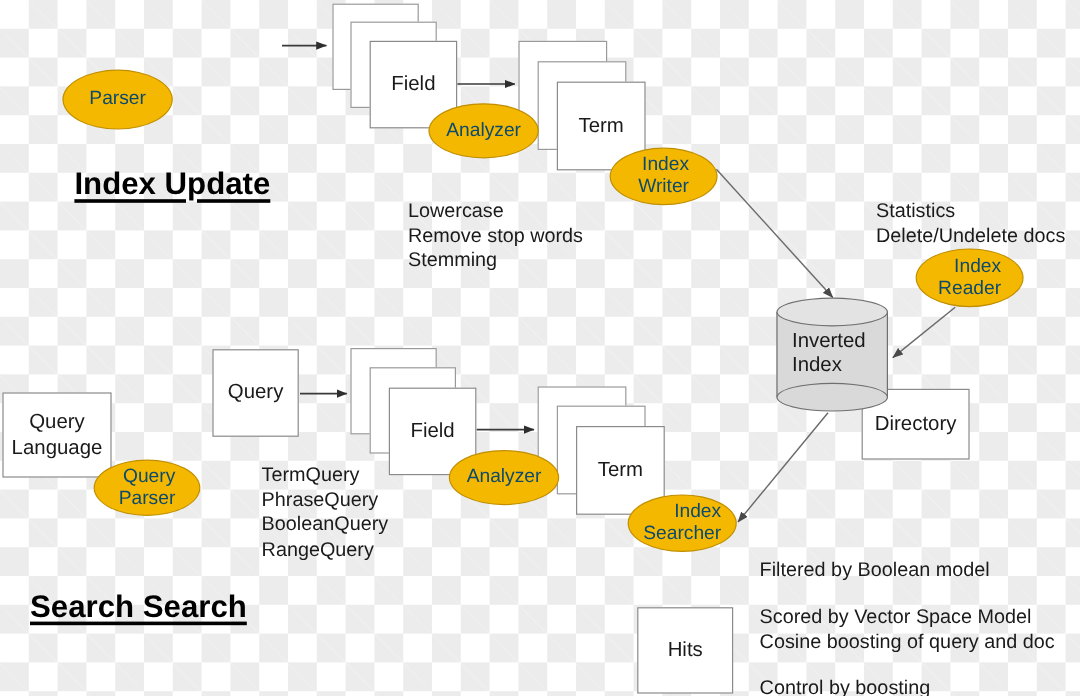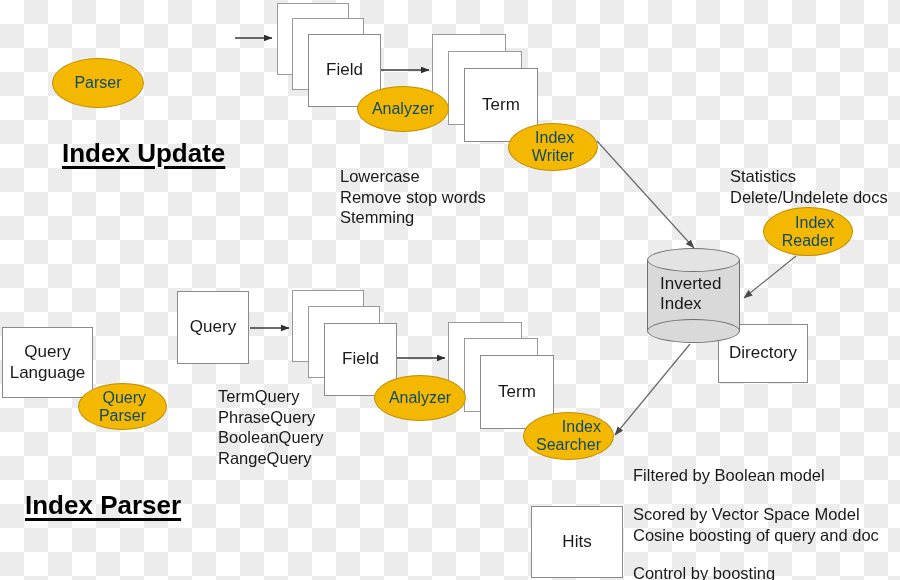--- a/index.html
+++ b/index.html
@@ -264,21 +264,21 @@
 
   <div class="note" style="left:633px; top:484px;">
     <span>Scored by Vector Space Model
 Cosine boosting of query and doc</span>
   </div>
 
   <div class="note" style="left:633px; top:543px;">
     <span>Control by boosting</span>
   </div>
 
-  <div class="box" style="left:531px; top:506px; width:92px; height:72px;">
+  <div class="box" style="left:531px; top:506px; width:80px; height:72px;">
     <span>Hits</span>
   </div>
 
   <div class="section-title" style="left:25px; top:490px;">
-    <span>Index Parser</span>
+    <span>Search Search</span>
   </div>
 
 </div>
 
 </body></html>

